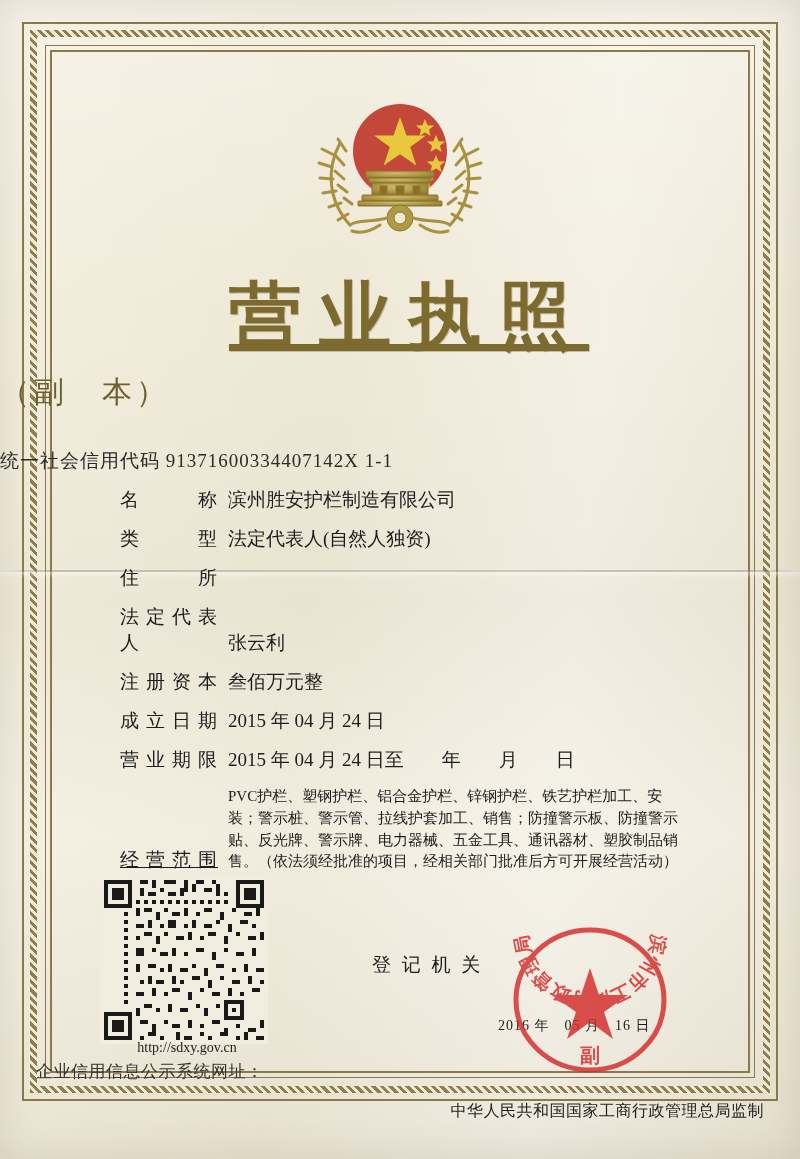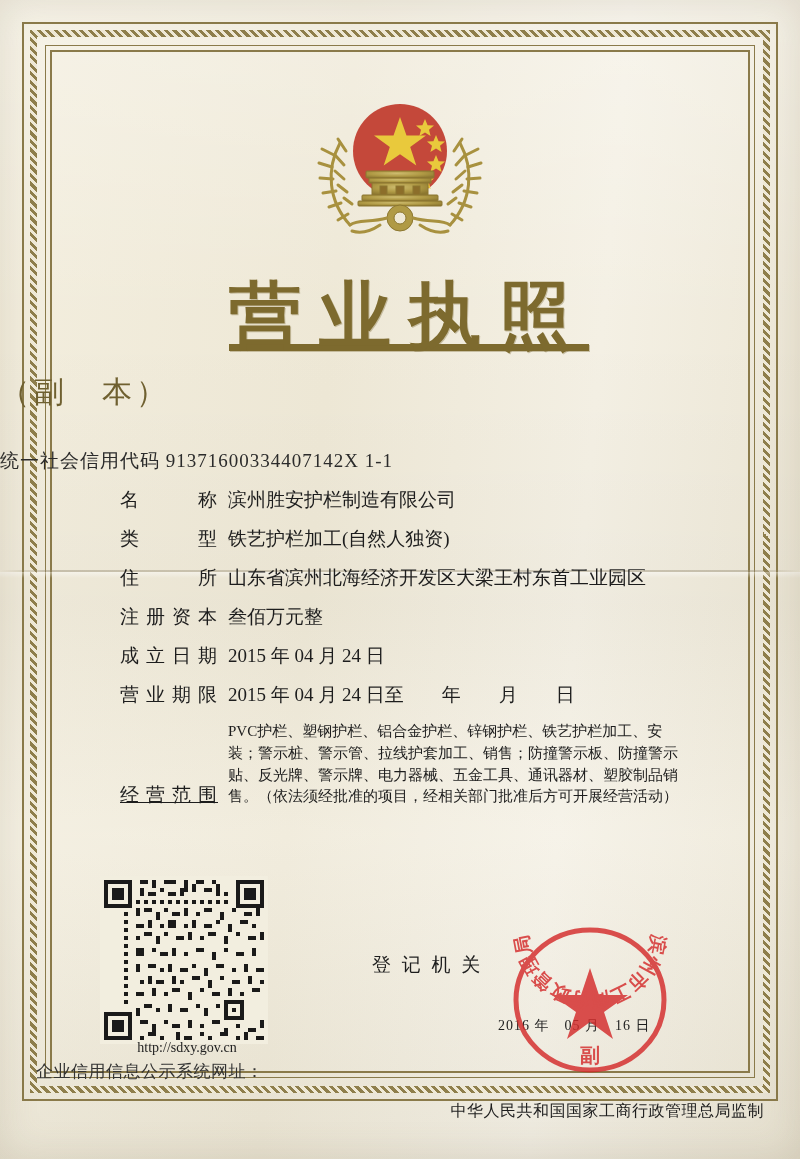--- a/index.html
+++ b/index.html
@@ -303,28 +303,31 @@
 
   <div class="fields">
 
     <div class="row">
       <div class="row-label">名称</div>
       <div class="row-value">滨州胜安护栏制造有限公司</div>
     </div>
 
     <div class="row">
       <div class="row-label">类型</div>
-      <div class="row-value">铁艺护栏加工(自然人独资)</div>
+      <div class="row-value">法定代表人(自然人独资)</div>
     </div>
 
     <div class="row">
       <div class="row-label">住所</div>
-      <div class="row-value">山东省滨州北海经济开发区大梁王村东首工业园区</div>
-    </div>
-
+    </div>
+
+    <div class="row">
+      <div class="row-label">法定代表人</div>
+      <div class="row-value">张云利</div>
+    </div>
 
     <div class="row">
       <div class="row-label">注册资本</div>
       <div class="row-value">叁佰万元整</div>
     </div>
 
     <div class="row">
       <div class="row-label">成立日期</div>
       <div class="row-value">2015 年 04 月 24 日</div>
     </div>

